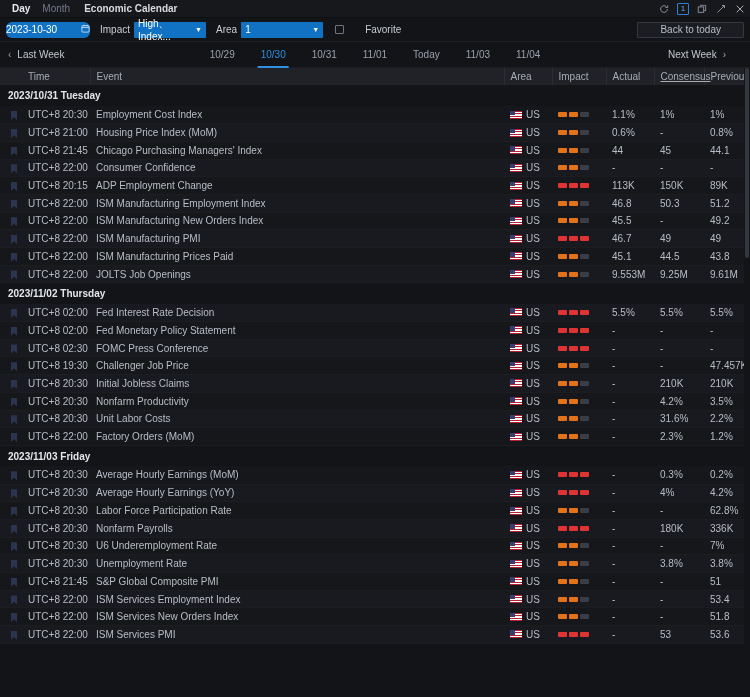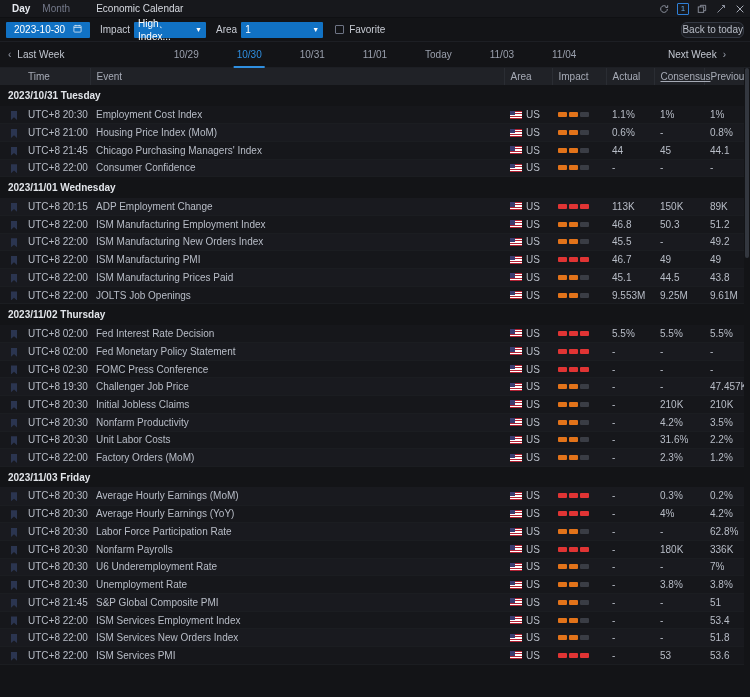--- a/index.html
+++ b/index.html
@@ -26,22 +26,22 @@
     font-size: 10px;
     padding: 0 6px;
     line-height: 18px;
     cursor: pointer;
     color: #74798a;
   }
   .vtab.active { color: #e6e9ef; font-weight: bold; }
   .apptitle {
     font-size: 10px;
     color: #d7dae1;
-    font-weight: normal;
-    margin-left: 20px;
+    font-weight: bold;
+    margin-left: 8px;
   }
   .wintools {
     position: absolute;
     right: 4px; top: 0;
     height: 18px;
     display: flex;
     align-items: center;
     gap: 7px;
   }
   .wtool {
@@ -72,22 +72,22 @@
   }
   .datepick {
     background: #1172c4;
     color: #ffffff;
     font-size: 10px;
     height: 16px;
     min-width: 84px;
     display: flex;
     align-items: center;
     justify-content: space-between;
-    padding: 0 8px;
-    border-radius: 1px;
+    padding: 0 0;
+    border-radius: 6px;
     cursor: pointer;
   }
   .datepick .cal { margin-left: 6px; opacity: .9; }
   .flabel {
     font-size: 10px;
     color: #c8ccd4;
     margin: 0 4px 0 10px;
   }
   .sel {
     background: #1172c4;
@@ -103,39 +103,40 @@
   }
   .sel .caret { margin-left: 8px; font-size: 7px; }
   .sel.impact { width: 72px; }
   .sel.area { width: 82px; }
   .fav {
     display: flex; align-items: center;
     margin-left: 12px;
     font-size: 10px;
     color: #c8ccd4;
     cursor: pointer;
+    gap: 16px;
   }
   .fav .box {
     width: 9px; height: 9px;
     border: 1px solid #6e7484;
     margin-right: 5px;
     border-radius: 1px;
     background: transparent;
   }
   .backtoday {
     position: absolute;
     right: 6px;
     height: 16px;
     border: 1px solid #333842;
     background: #1b1d22;
     color: #b9bec8;
     font-size: 10px;
     display: flex; align-items: center;
-    padding: 0 0;
-    border-radius: 6px;
+    padding: 0 22px;
+    border-radius: 1px;
     cursor: pointer;
   }
 
   
   .weeknav {
     height: 26px;
     background: #131417;
     display: flex;
     align-items: center;
     position: relative;
@@ -151,21 +152,21 @@
   .wkbtn.left { margin-left: 8px; }
   .wkbtn.right { position: absolute; right: 24px; }
   .chev { font-size: 10px; color: #9aa0ad; }
   .daytabs {
     position: absolute;
     left: 50%;
     transform: translateX(-50%);
     display: flex;
     align-items: flex-end;
     height: 26px;
-    gap: 12px;
+    gap: 0px;
   }
   .daytab {
     font-size: 10px;
     color: #9aa0ad;
     padding: 0 13px;
     line-height: 26px;
     height: 26px;
     cursor: pointer;
     position: relative;
   }
@@ -465,23 +466,20 @@
             <span class="impactbars">
               <span class="ibar on-med"></span>
               <span class="ibar on-med"></span>
               <span class="ibar"></span>
             </span>
           </td>
           <td class="num">-</td>
           <td class="num">-</td>
           <td class="num">-</td>
         </tr>
-        <tr class="daygroup">
-          <td colspan="8">2023/11/01 Wednesday</td>
-        </tr>
         <tr class="evrow">
           <td class="mark"><span class="bookmark"></span></td>
           <td class="time">UTC+8 20:15</td>
           <td class="event">ADP Employment Change</td>
           <td class="area">
             <span class="flagwrap">
               <span class="usflag"></span>
               <span>US</span>
             </span>
           </td>

